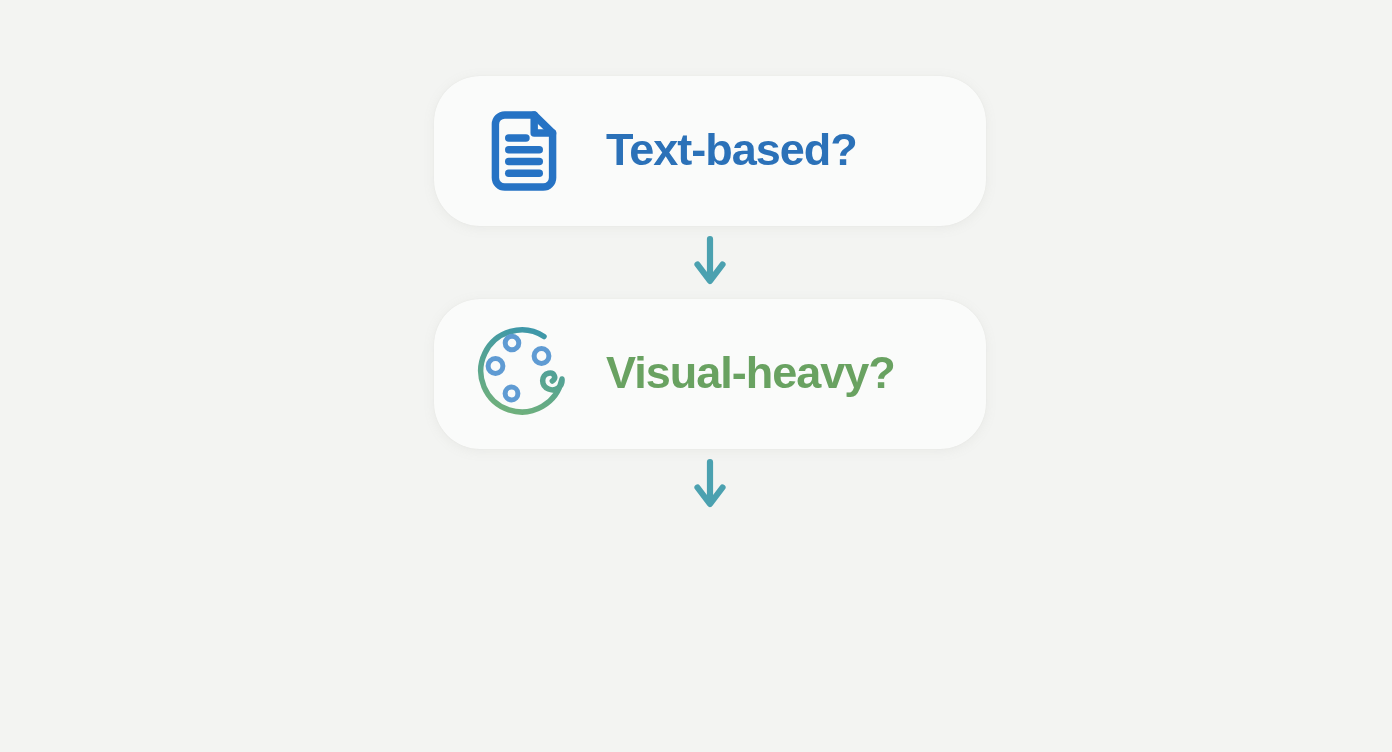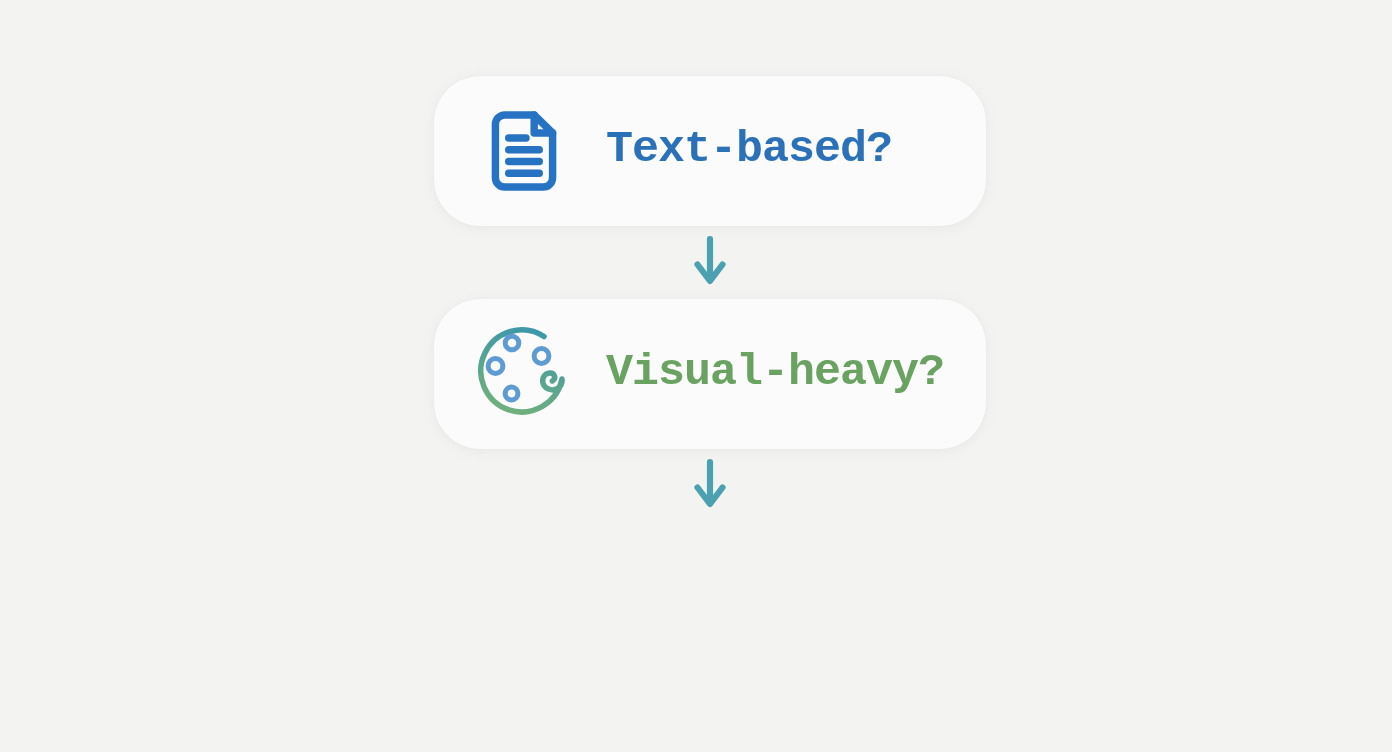--- a/index.html
+++ b/index.html
@@ -4,21 +4,21 @@
 <style>
   * { margin: 0; padding: 0; box-sizing: border-box; }
   html, body {
     width: 1392px; height: 752px;
     overflow: hidden;
     background: #f3f4f2;
     font-family: "Liberation Sans", sans-serif;
   }
   .canvas {
     position: relative;
-    width: 1392px; height: 732px; font-family: Liberation Mono, monospace;
+    width: 1392px; height: 732px;
   }
   .flow-stack {
     position: absolute;
     left: 434px; top: 76px;
     width: 552px;
     display: flex;
     flex-direction: column;
   }
   .flow-card {
     width: 552px; height: 150px;

